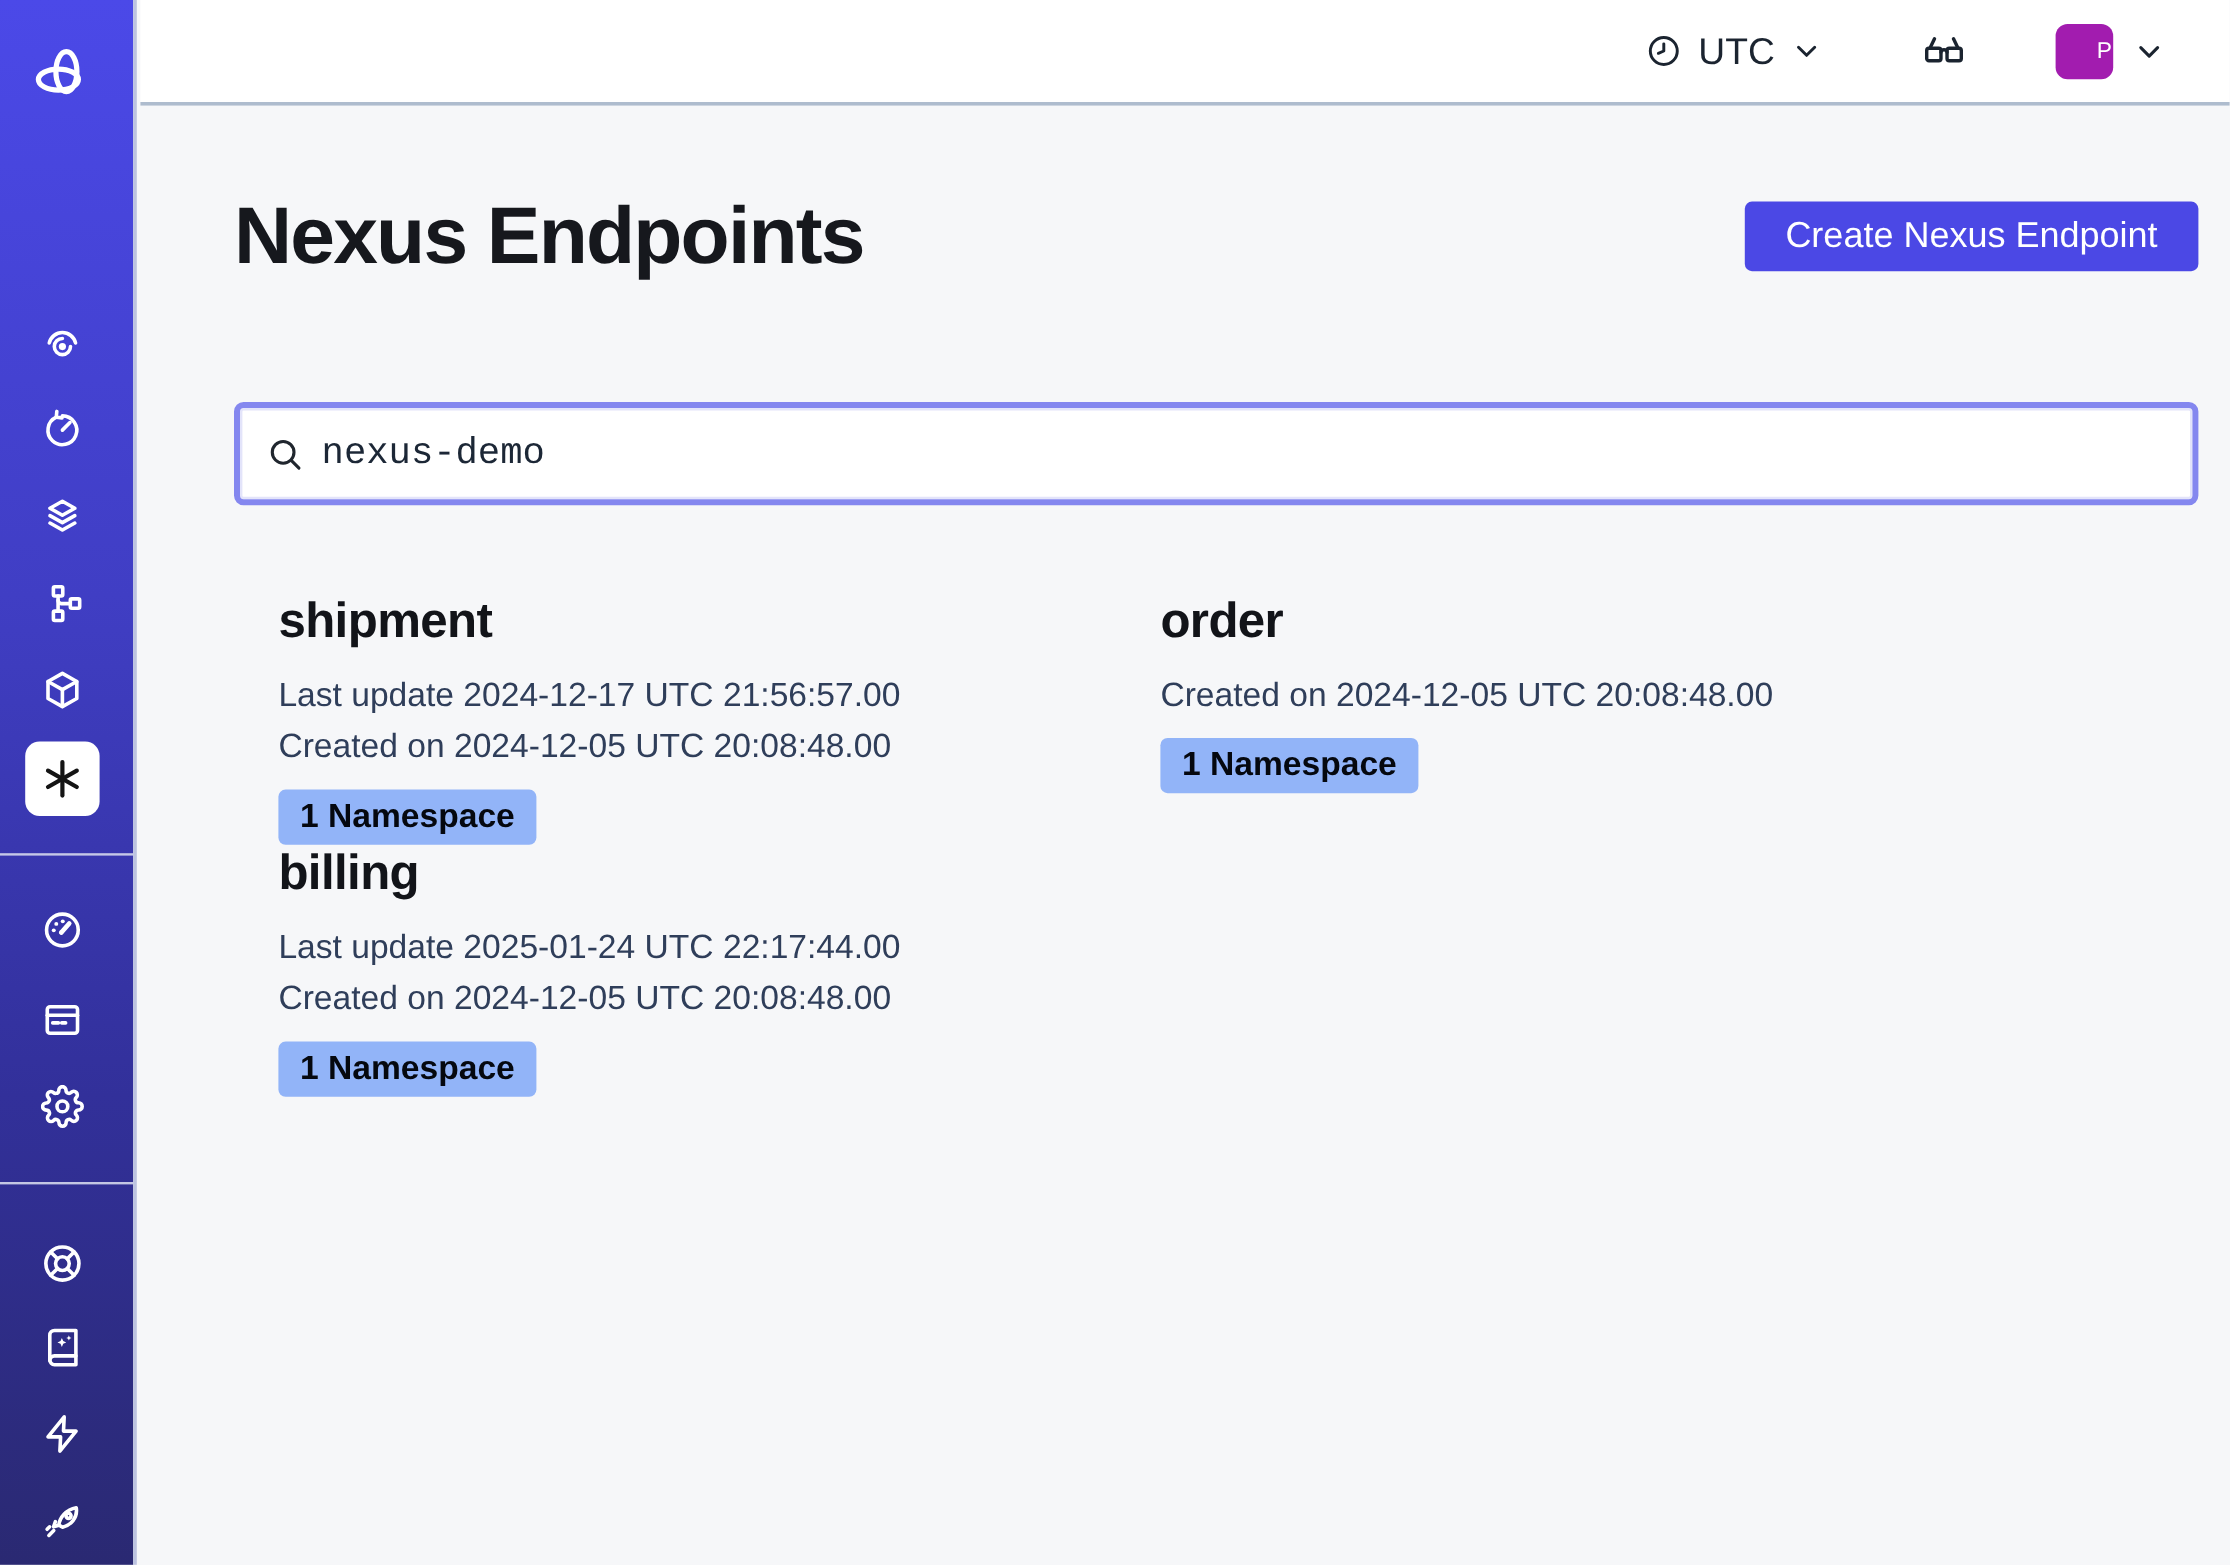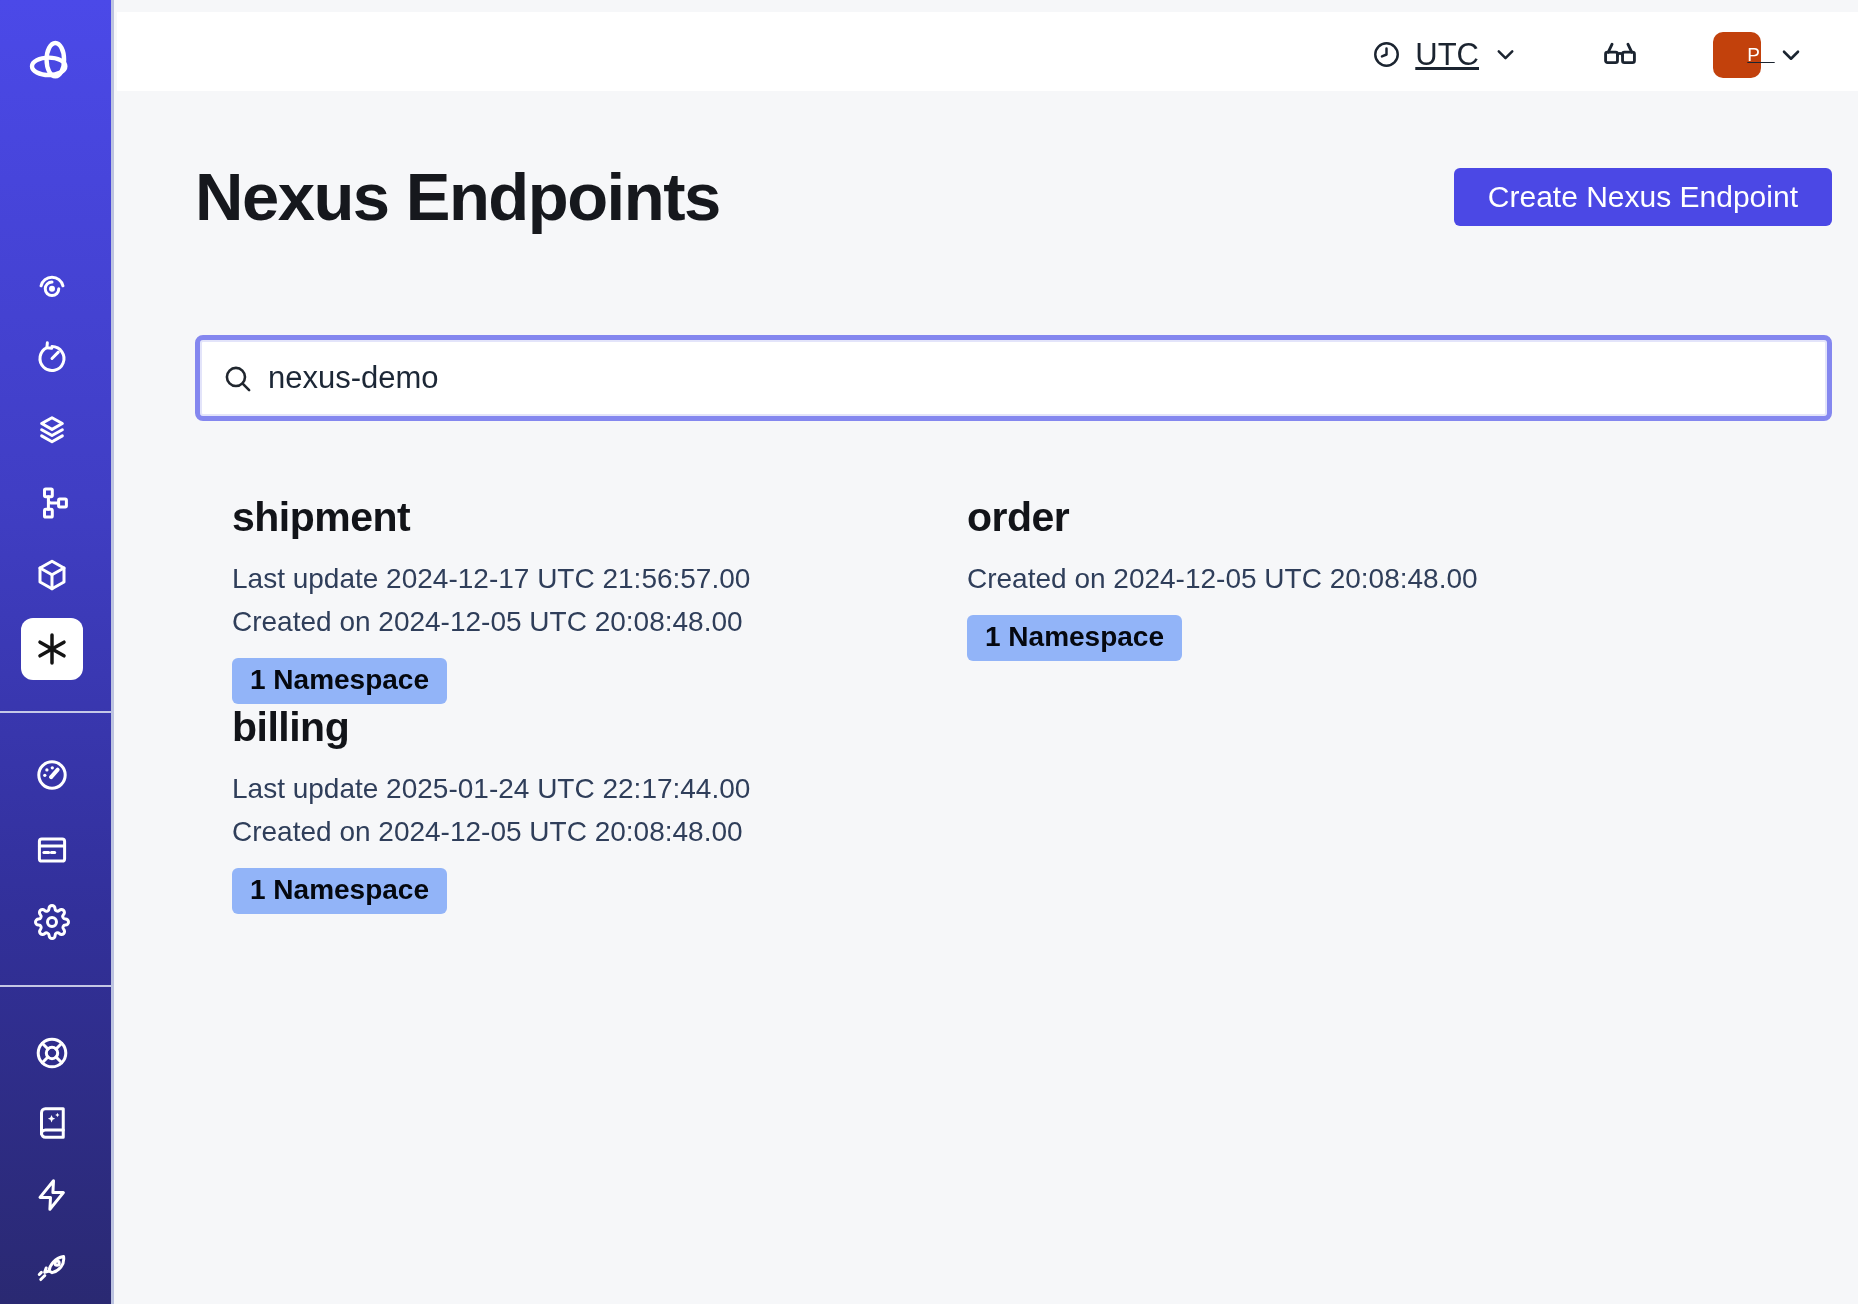--- a/index.html
+++ b/index.html
@@ -28,31 +28,31 @@
     left: 21px; width: 62px; height: 62px;
     background: #fff; color: #141414;
   }
   .nav-divider {
     position: absolute; left: 0; width: 111px; height: 2px;
     background: rgba(222, 226, 242, 0.85);
   }
 
   
   .topbar {
-    position: absolute; left: 117px; top: 12px; right: 0; height: 88px;
+    position: absolute; left: 117px; top: 0; right: 0; height: 88px;
     background: #FFFFFF; border-bottom: 3px solid #AEBCCE;
     display: flex; align-items: center; justify-content: flex-end;
-    padding-right: 53px; color: #1B2430; text-decoration: underline;
+    padding-right: 53px; color: #1B2430;
   }
   .tz-select { display: flex; align-items: center; gap: 13px; cursor: pointer; }
   .tz-label { font-size: 31px; color: #1B2430; }
   .glasses-btn { margin-left: 82px; display: flex; align-items: center; cursor: pointer; background: none; border: none; color: #1B2430; }
   .account { margin-left: 74px; display: flex; align-items: center; gap: 16px; cursor: pointer; }
   .avatar {
-    width: 46px; height: 46px; border-radius: 10px; background: #c2410c;
+    width: 46px; height: 46px; border-radius: 10px; background: #a21caf;
     color: #fff; font-size: 19px; font-weight: 500;
     display: flex; align-items: center; justify-content: center; letter-spacing: .5px; padding-left: 48px;
   }
 
   
   .main {
     position: absolute; left: 117px; top: 91px; right: 0; bottom: 0;
     background: #F6F7F9; padding: 67px 26px 0 78px;
   }
   .page-head { display: flex; align-items: center; justify-content: space-between; }
@@ -65,21 +65,21 @@
     font-size: 30px; border: none; border-radius: 6px; cursor: pointer;
   }
   .search-box {
     margin-top: 100px; height: 86px; width: 100%;
     background: #fff; border: 5px solid #8487EF; border-radius: 8px;
     display: flex; align-items: center; padding: 0 22px; gap: 15px;
     box-shadow: inset 0 0 0 2px #E3E4FA;
   }
   .search-box svg { flex: 0 0 auto; color: #20262e; }
   .search-input {
-    flex: 1; border: none; outline: none; font-family: Liberation Sans, sans-serif;
+    flex: 1; border: none; outline: none; font-family: Liberation Mono, monospace;
     font-size: 31px; color: #1C2736; background: transparent;
   }
 
   .endpoint-grid {
     margin-top: 73px;
     display: grid; grid-template-columns: 735px 1fr; 
   }
   .endpoint-card { padding-left: 37px; cursor: pointer; }
   .endpoint-name { font-size: 41px; font-weight: 700; color: #121419; letter-spacing: -0.5px; }
   .endpoint-meta { margin-top: 16px; font-size: 28px; color: #2F3E5A; line-height: 43px; }

